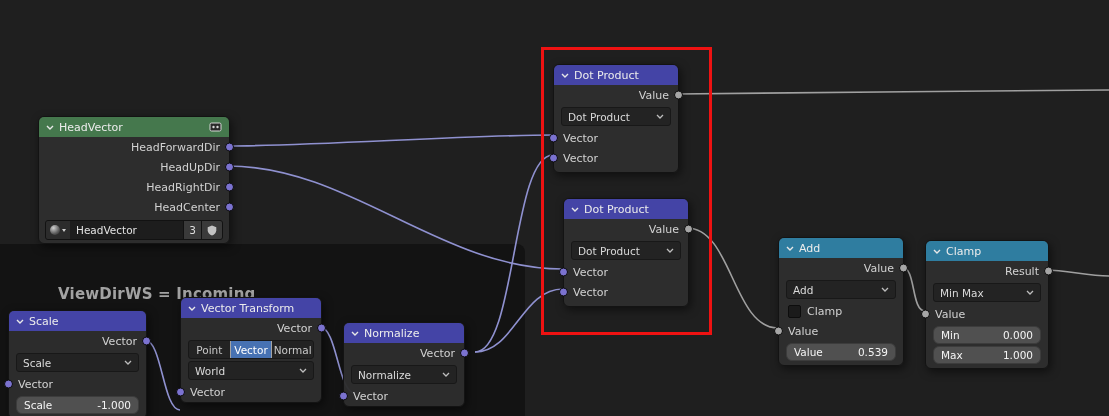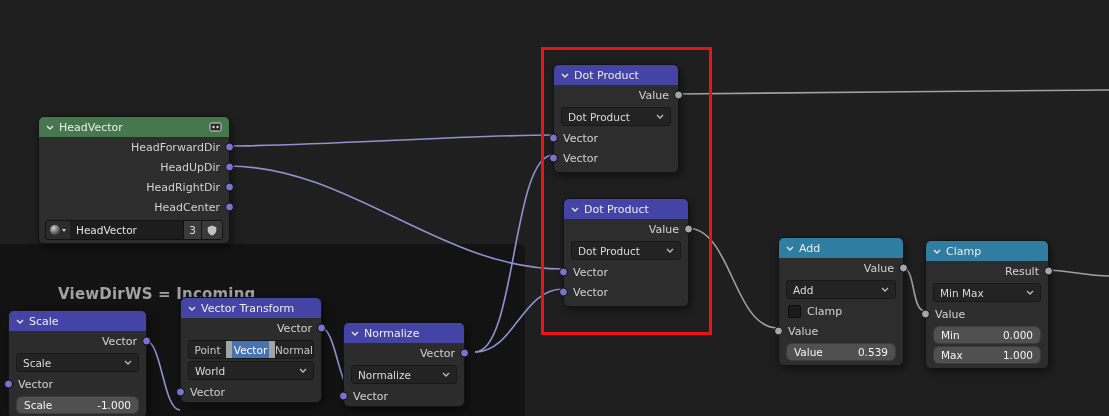--- a/index.html
+++ b/index.html
@@ -18,21 +18,21 @@
   .row{height:20px;display:flex;align-items:center;position:relative;padding:0 9px;}
   .row.out{justify-content:flex-end;}
   .sock{position:absolute;width:9px;height:9px;border:1px solid #0b0b0b;border-radius:50%;top:50%;transform:translateY(-50%);box-sizing:border-box;z-index:3;}
   .sock.l{left:-5px}.sock.r{right:-5px}
   .sock.vec{background:#7b72d0}.sock.val{background:#a6a6a6}
   .dd{height:17px;margin:2px 7px;background:#232323;border:1px solid #181818;border-radius:3px;display:flex;
       align-items:center;justify-content:space-between;padding:0 6px;font-size:10.5px;color:#dadada;cursor:pointer;}
   .slider{height:16px;margin:2px 7px;background:#505050;border:1px solid #3c3c3c;border-radius:6px;display:flex;
       align-items:center;justify-content:space-between;padding:0 7px;font-size:10.5px;color:#f4f4f4;}
   .seg{display:flex;height:17px;margin:2px 7px;background:#232323;border:1px solid #181818;border-radius:3px;overflow:hidden;font-size:10.5px;}
-  .seg span{flex:1;display:flex;align-items:center;justify-content:center;color:#c8c8c8;border-right:6px solid #a3a3a3;cursor:pointer;}
+  .seg span{flex:1;display:flex;align-items:center;justify-content:center;color:#c8c8c8;border-right:1px solid #a3a3a3;cursor:pointer;}
   .seg span:last-child{border-right:none;}
   .seg span.on{background:#4772b3;color:#fff;}
   .chkrow{height:20px;display:flex;align-items:center;padding:0 9px;}
   .chk{width:11px;height:11px;background:#1b1b1b;border:1px solid #0d0d0d;border-radius:2px;margin-right:6px;}
   .db{height:18px;margin:3px 6px;display:flex;align-items:stretch;border:1px solid #121212;border-radius:3px;overflow:hidden;background:#1d1d1d;font-size:10.5px;}
   .db .ico{width:24px;background:#2c2c2c;display:flex;align-items:center;justify-content:center;gap:2px;cursor:pointer;}
   .db .nm{flex:1;display:flex;align-items:center;padding:0 6px;color:#e2e2e2;}
   .db .cnt{width:17px;background:#3a3a3a;display:flex;align-items:center;justify-content:center;color:#ddd;border-left:1px solid #121212;cursor:pointer;}
   .db .shld{width:20px;background:#3a3a3a;display:flex;align-items:center;justify-content:center;border-left:1px solid #121212;cursor:pointer;}
   .sphere{width:10px;height:10px;border-radius:50%;background:radial-gradient(circle at 35% 30%,#d0d0d0,#5a5a5a 60%,#1e1e1e);}

